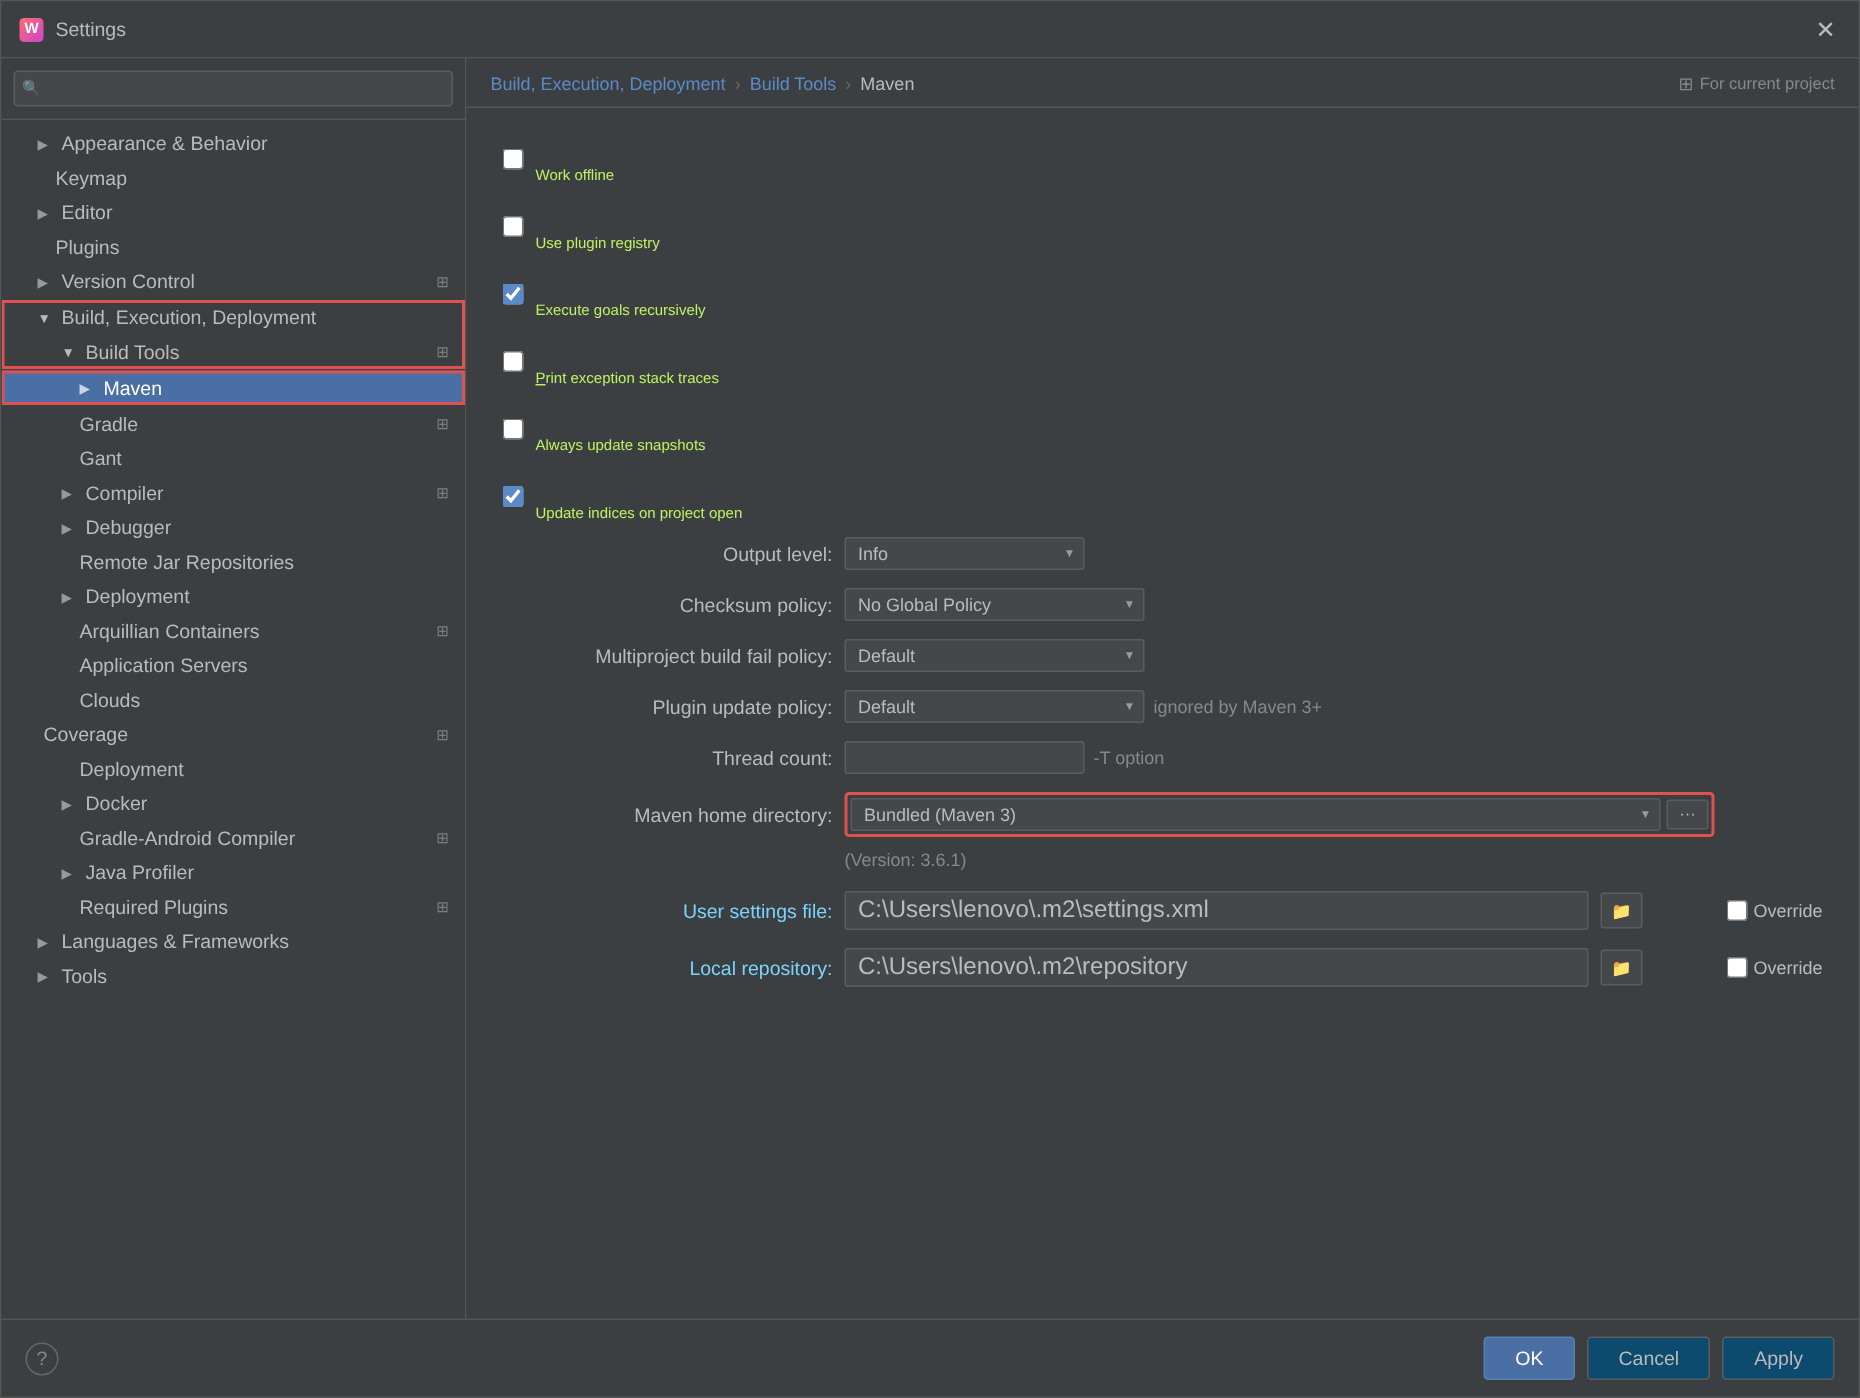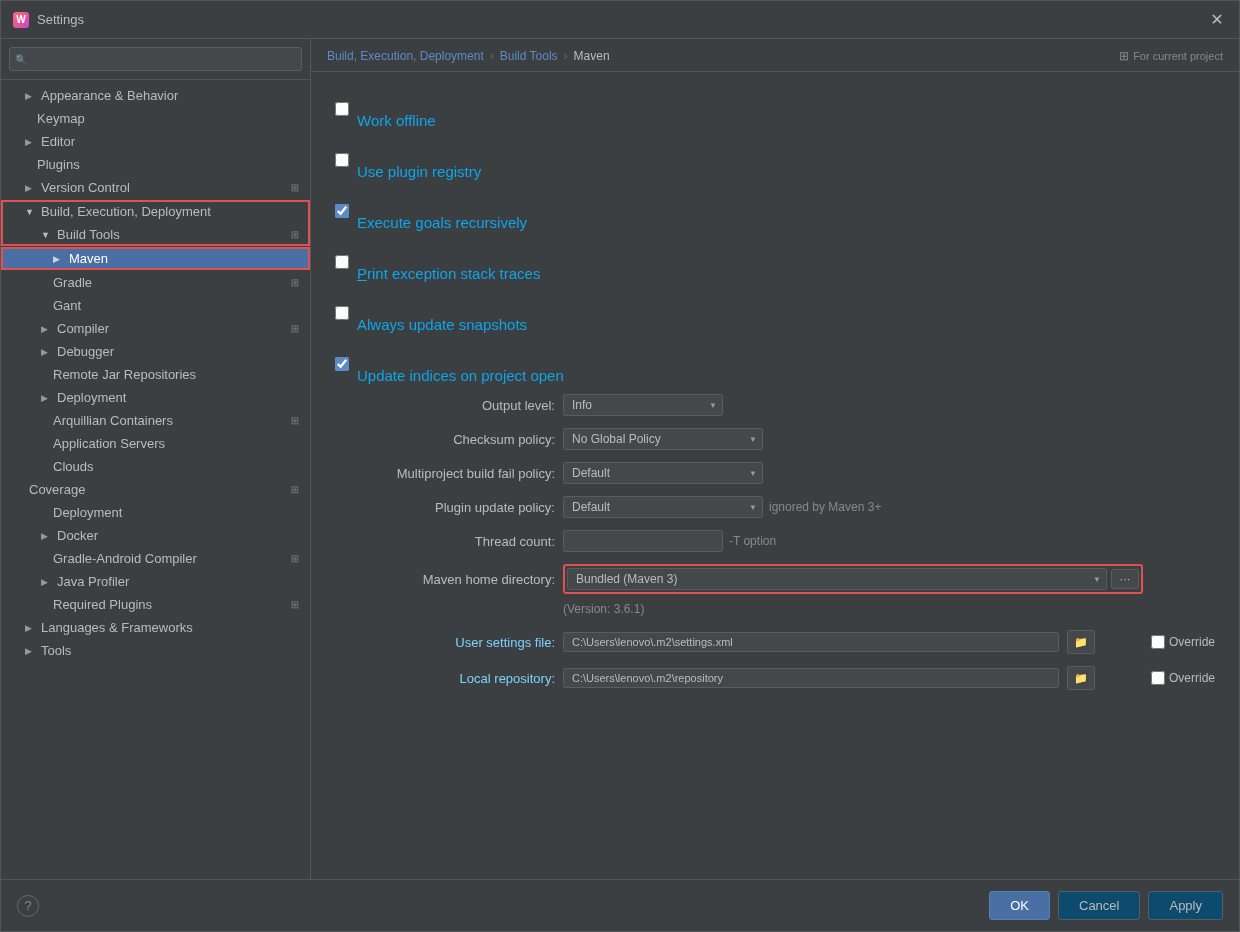--- a/index.html
+++ b/index.html
@@ -188,22 +188,22 @@
       gap: 8px;
       margin-bottom: 10px;
     }
     .checkbox-row input[type=checkbox] {
       width: 14px;
       height: 14px;
       accent-color: #5c8ac7;
       cursor: pointer;
     }
     .checkbox-label {
-      color: #0ea5e9;
-      font-size: 15px;
+      color: #bef264;
+      font-size: 10px;
       margin-top: 24px;
     }
     .form-row {
       display: flex;
       align-items: center;
       margin-bottom: 12px;
       gap: 8px;
     }
     .form-label {
       width: 220px;
@@ -311,21 +311,21 @@
       font-size: 13px;
       flex-shrink: 0;
       text-align: right;
     }
     .file-input {
       background: #45484a;
       border: 1px solid #5a5d5f;
       border-radius: 2px;
       color: #bbbbbb;
       padding: 3px 8px;
-      font-size: 11px;
+      font-size: 16px;
       outline: none;
       width: 558px;
     }
     .file-browse {
       background: #45484a;
       border: 1px solid #5a5d5f;
       border-radius: 2px;
       padding: 3px 6px;
       cursor: pointer;
       color: #bbbbbb;

